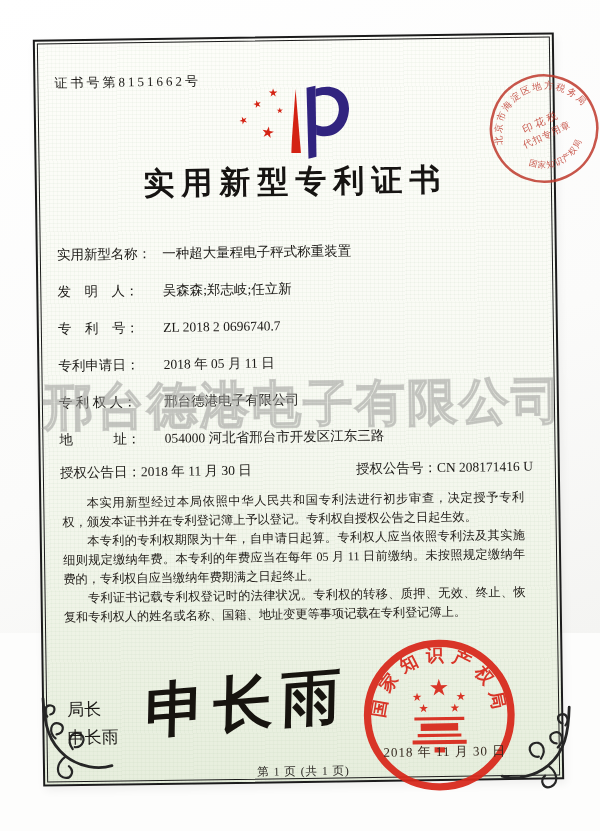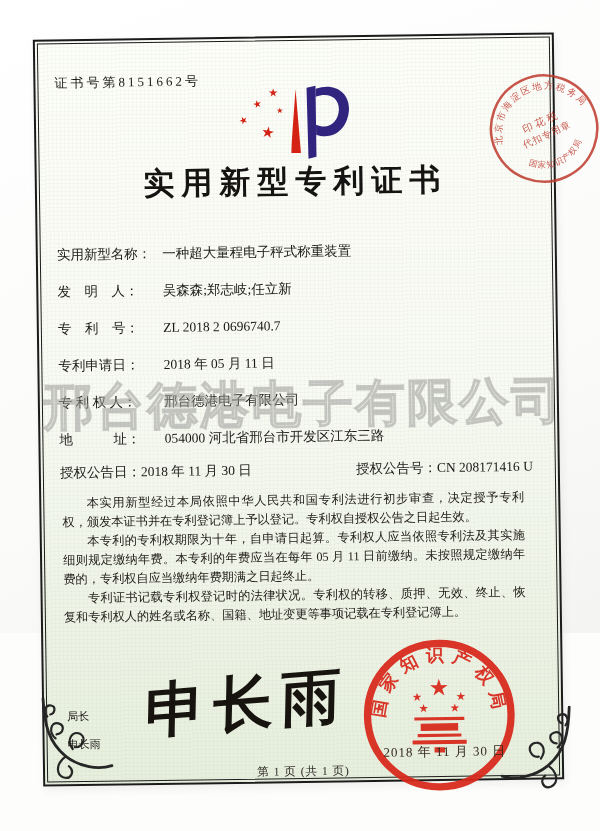--- a/index.html
+++ b/index.html
@@ -31,21 +31,21 @@
   .grant .right{position:absolute;left:296px;top:0;}
   
   .paras{position:absolute;left:18px;top:450px;width:462px;font-size:12.2px;line-height:19px;
     color:#24201c;text-align:justify;}
   .paras p{margin:0;text-indent:2em;}
   
   .watermark{position:absolute;left:-4px;top:330px;width:528px;text-align:center;
     font-size:50px;font-weight:700;letter-spacing:2px;white-space:nowrap;z-index:3;pointer-events:none;
     color:rgba(175,175,172,0.20);-webkit-text-stroke:1.2px rgba(150,150,148,0.45);}
   
-  .sig{position:absolute;left:20px;top:652px;font-size:11px;color:#1c1a17;line-height:28px;z-index:4;margin-top:6px;}
+  .sig{position:absolute;left:20px;top:652px;font-size:17px;color:#1c1a17;line-height:28px;z-index:4;}
   .autograph{position:absolute;left:98px;top:622px;font-size:60px;color:#17140f;z-index:4;
     transform:rotate(-4deg) skewX(-6deg);letter-spacing:8px;font-weight:600;}
   
   .seal{position:absolute;left:314px;top:598px;width:156px;height:156px;z-index:4;opacity:0.93;}
   .seal-date{position:absolute;left:312px;top:704px;width:170px;text-align:center;z-index:5;
     font-size:13px;letter-spacing:1px;color:#35291f;}
   
   .stamp{position:absolute;left:446px;top:32px;width:118px;height:118px;transform:rotate(-24deg);opacity:0.85;z-index:2;}
   
   .flourish{position:absolute;z-index:2;}

